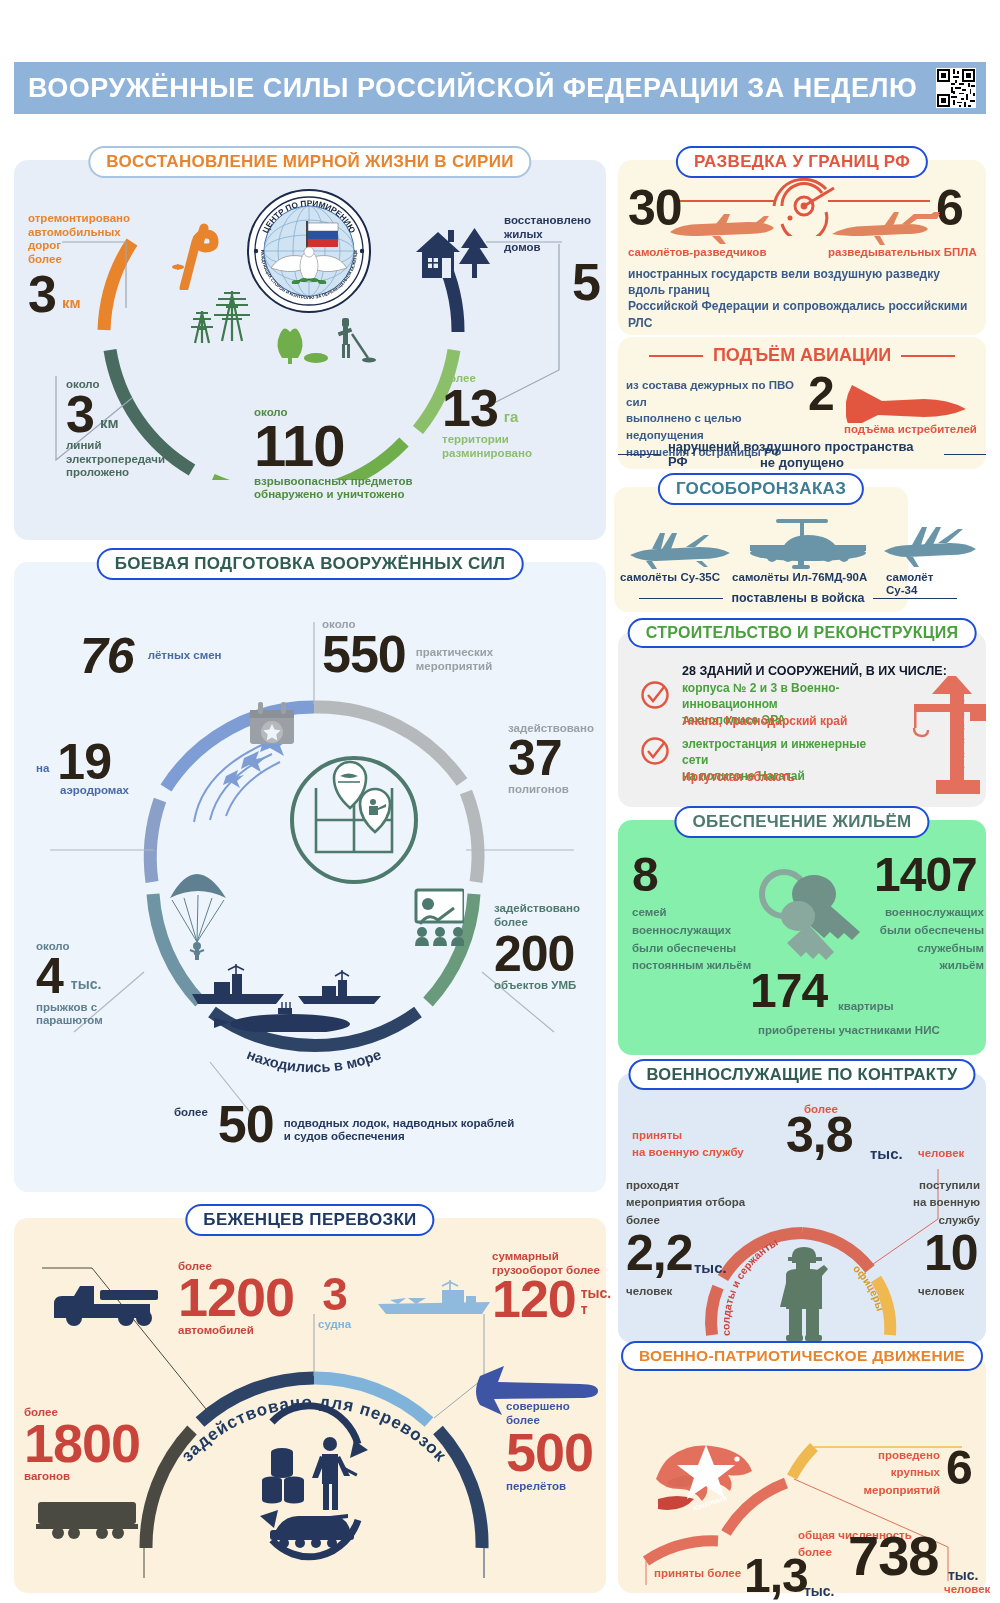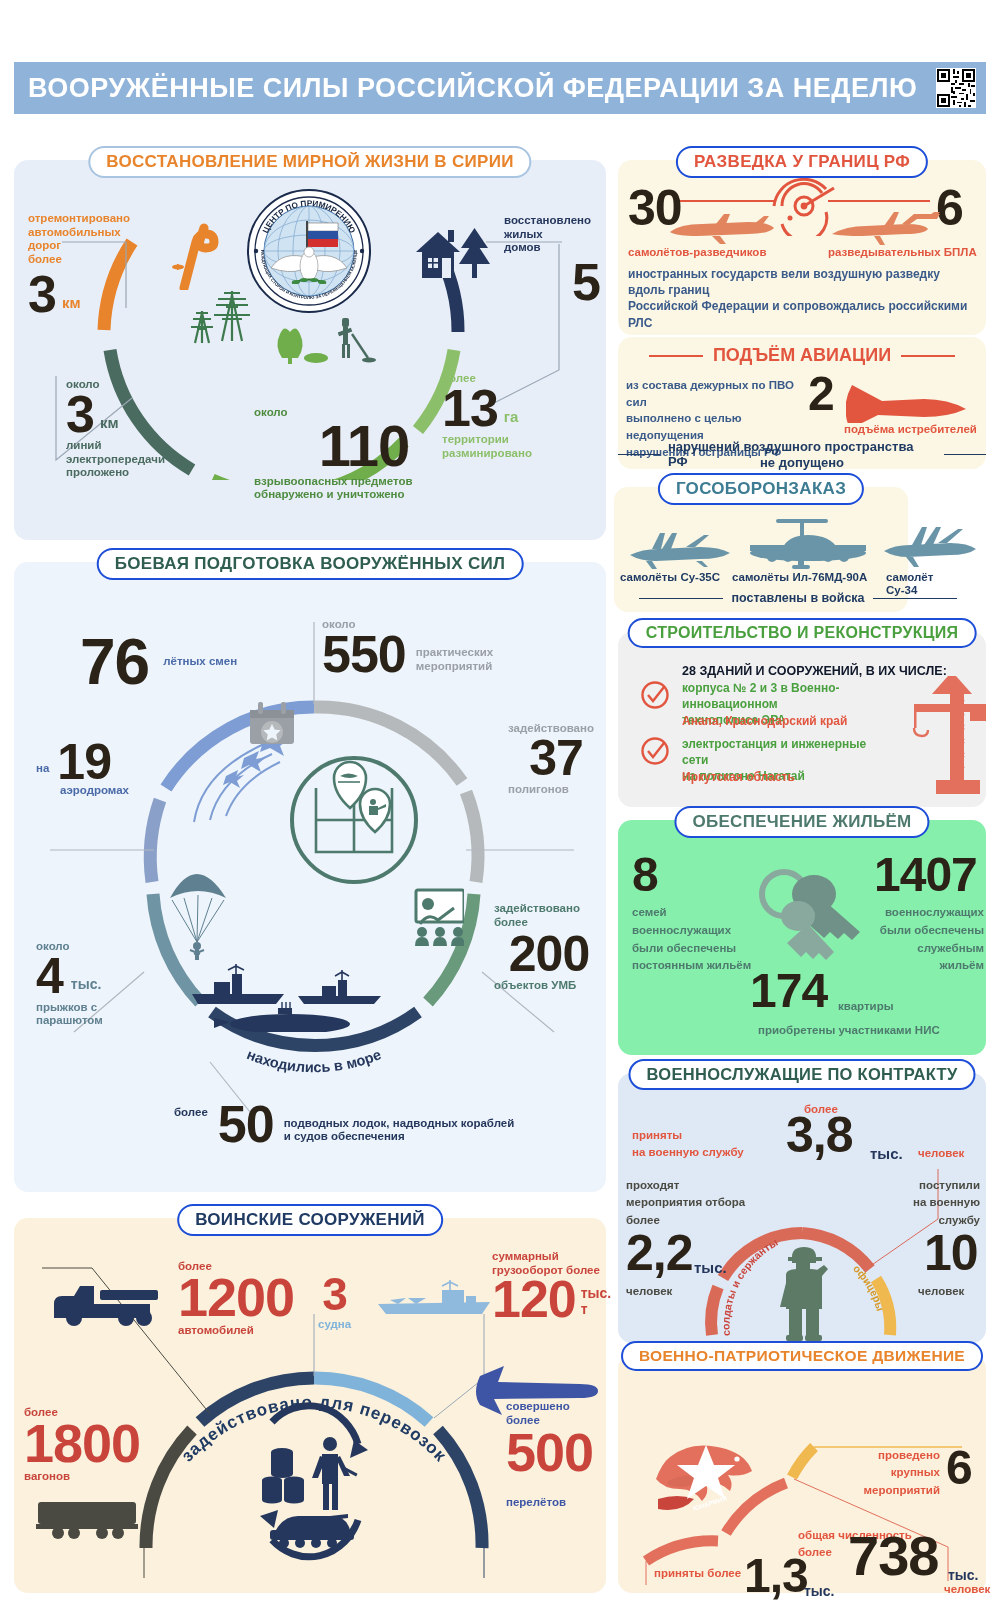--- a/index.html
+++ b/index.html
@@ -33,21 +33,21 @@
   .qr-inner{width:100%;height:100%;}
 
   
   .panel { position:absolute; border-radius:14px; }
   .panel-title {
     position:absolute; left:50%; transform:translateX(-50%);
     background:#fff; border:2px solid #1d4ed8; border-radius:16px;
     padding:4px 16px; font-weight:bold; font-size:17px; white-space:nowrap; z-index:5;
     letter-spacing:.3px;
   }
-  .big { font-family:"Liberation Sans", sans-serif; font-weight:bold; color:#2b2218; line-height:.88; letter-spacing:-1px;text-align:center;}
+  .big { font-family:"Liberation Sans", sans-serif; font-weight:bold; color:#2b2218; line-height:.88; letter-spacing:-1px;}
   .lbl { font-size:11.5px; font-weight:bold; line-height:1.18; }
   .lbl-sm { font-size:10.5px; font-weight:bold; line-height:1.15; }
   .abs { position:absolute; }
 
   
   #p-syria { left:14px; top:160px; width:592px; height:380px; background:#e8eef8; }
   #p-syria .panel-title { top:-14px; color:#e8842c; border-color:#a8c4e0;}
 
   
   #p-combat { left:14px; top:562px; width:592px; height:630px; background:#edf4fb; }
@@ -388,21 +388,21 @@
         <path d="M150 20 v-10 M150 12 l7 4 M150 12 l-7 4" stroke="#25375c" stroke-width="1.6"></path>
         <ellipse cx="98" cy="64" rx="60" ry="10"></ellipse>
         <path d="M86 54 h14 v-6 h-14z"></path>
           <path d="M90 48 v-6 M94 48 v-6 M98 48 v-6" stroke="#25375c" stroke-width="1.4"></path>
         <path d="M38 62 l-16 -4 v10 z"></path>
       </g>
     </svg>
 
     <div class="abs" style="left:66px;top:72px;">
       <div style="display:flex;align-items:center;gap:14px;">
-        <span class="big" style="font-size:64px;">76</span>
+        <span class="big" style="font-size:50px;font-style:italic;">76</span>
         <span class="lbl" style="color:#4a6aa8;">лётных смен</span>
       </div>
     </div>
 
     <div class="abs" style="left:308px;top:56px;">
       <div class="lbl" style="color:#9aa0a6;">около</div>
       <div style="display:flex;align-items:flex-end;gap:10px;">
         <span class="big" style="font-size:52px;">550</span>
         <span class="lbl" style="color:#9aa0a6;white-space:pre-line;margin-bottom:4px;">практических
 мероприятий</span>
@@ -442,21 +442,21 @@
 
     <div class="abs" style="left:160px;top:540px;display:flex;align-items:flex-end;gap:10px;">
       <span class="lbl" style="color:#25375c;margin-bottom:28px;">более</span>
       <span class="big" style="font-size:52px;">50</span>
       <span class="lbl" style="color:#25375c;white-space:pre-line;margin-bottom:4px;">подводных лодок, надводных кораблей
 и судов обеспечения</span>
     </div>
   </div>
 
   <div class="panel" id="p-transport">
-    <div class="panel-title">ВОИНСКИЕ СООРУЖЕНИЙ</div>
+    <div class="panel-title">БЕЖЕНЦЕВ ПЕРЕВОЗКИ</div>
 
     <svg class="abs" style="left:0;top:0;" width="592" height="375">
 
       <path d="M 300 160 A 170 170 0 0 0 186 204" stroke="#2d4466" stroke-width="13" fill="none"></path>
       <path d="M 300 160 A 170 170 0 0 1 415 204" stroke="#7fb3da" stroke-width="13" fill="none"></path>
       <path d="M 178 212 A 170 170 0 0 0 132 330" stroke="#4a4a42" stroke-width="13" fill="none"></path>
       <path d="M 424 212 A 170 170 0 0 1 468 330" stroke="#2d4466" stroke-width="13" fill="none"></path>
 
       <polyline points="28,50 78,50 196,196" stroke="#4a4a42" stroke-width="1" fill="none"></polyline>
       <line x1="300" y1="96" x2="300" y2="158" stroke="#9aa7b5" stroke-width="1"></line>
@@ -568,21 +568,21 @@
     <div class="abs" style="left:10px;top:188px;">
       <div class="lbl" style="color:#c9453c;">более</div>
       <div class="big" style="font-size:54px;color:#c9453c;">1800</div>
       <div class="lbl" style="color:#c9453c;margin-top:3px;">вагонов</div>
     </div>
 
     <div class="abs" style="left:492px;top:182px;">
       <div class="lbl" style="color:#3d55a4;white-space:pre-line;">совершено
 более</div>
       <div class="big" style="font-size:54px;color:#c9453c;margin-top:2px;">500</div>
-      <div class="lbl" style="color:#3d55a4;margin-top:19px;">перелётов</div>
+      <div class="lbl" style="color:#3d55a4;margin-top:3px;">перелётов</div>
     </div>
   </div>
 
   <div class="panel" id="p-recon">
     <div class="panel-title">РАЗВЕДКА У ГРАНИЦ РФ</div>
     <div class="abs big" style="left:10px;top:26px;font-size:50px;">30</div>
     <div class="abs big" style="left:318px;top:26px;font-size:50px;">6</div>
     <div class="divider-line" style="left:62px;top:40px;width:96px;"></div>
     <div class="divider-line" style="left:210px;top:40px;width:102px;"></div>
     <svg class="abs" style="left:150px;top:14px;" width="72" height="62">

